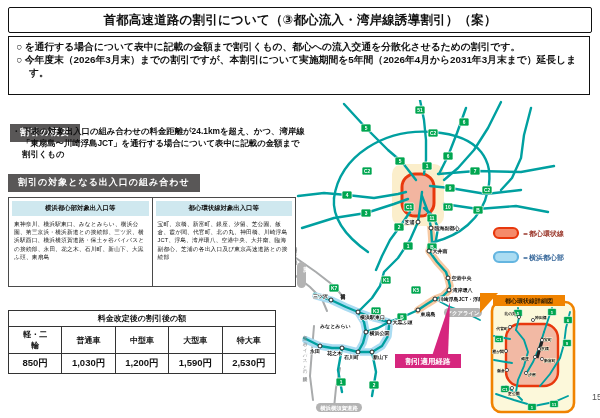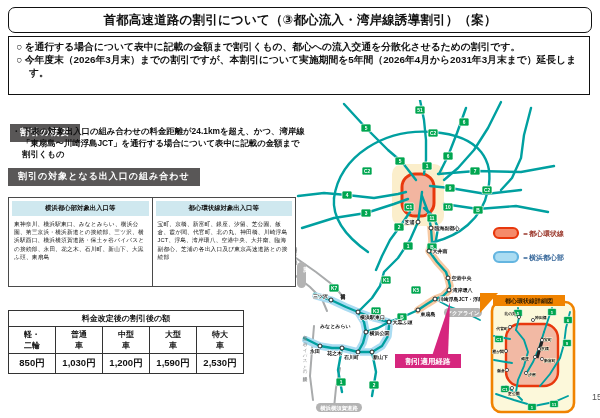--- a/index.html
+++ b/index.html
@@ -1,38 +1,38 @@
 <!DOCTYPE html>
 <html><head>
 <meta charset="utf-8">
 <style>
   html,body{margin:0;padding:0;background:#e8e8e8;}
   .page{position:relative;width:600px;height:418px;background:#fff;overflow:hidden;
         font-family:"Liberation Sans","DejaVu Sans",sans-serif;color:#111;}
   
   .title-box{position:absolute;left:8px;top:7px;width:582px;height:24px;border:1.6px solid #111;
-             border-radius:7px;display:flex;align-items:center;justify-content:center;
+             border-radius:2px;display:flex;align-items:center;justify-content:center;
              font-size:12.5px;font-weight:bold;letter-spacing:.2px;}
   .intro-box{position:absolute;left:8px;top:36px;width:582px;height:59px;border:1.6px solid #111;
              padding:3px 7px;box-sizing:border-box;font-size:9.8px;font-weight:600;line-height:13.2px;}
   .bullet{padding-left:13px;text-indent:-13px;}
   
   .badge-gray{position:absolute;background:#595757;color:#fff;font-size:9px;font-weight:bold;
               padding:2px 10px 3px 10px;letter-spacing:1px;}
   .ov-text{position:absolute;left:12px;top:126px;width:284px;font-size:8.4px;font-weight:600;
            line-height:11.6px;padding-left:10px;text-indent:-10px;}
   
   .combo{position:absolute;left:8px;top:197px;width:288px;height:90px;border:1.5px solid #4a4a4a;
          box-sizing:border-box;display:flex;}
   .combo-col{flex:1;display:flex;flex-direction:column;padding:3px;box-sizing:border-box;}
   .combo-col + .combo-col{border-left:1.5px solid #4a4a4a;}
   .combo-h{background:#cfe8ef;font-size:6.4px;font-weight:bold;text-align:center;padding:3px 2px;}
   .combo-b{font-size:5.7px;line-height:8.2px;padding:4px 2px 0 2px;letter-spacing:.2px;}
   
-  .fare{position:absolute;left:8px;top:310px;width:236px;border-collapse:collapse;border-radius:15px;}
+  .fare{position:absolute;left:8px;top:310px;width:268px;border-collapse:collapse;border-radius:15px;}
   .fare td{border:1.3px solid #333;text-align:center;}
   .fare .t{font-size:8px;font-weight:bold;padding:2px 0;}
   .fare .h{font-size:8px;font-weight:bold;padding:2px 12px;width:20%;}
   .fare .v{font-size:9.5px;font-weight:bold;padding:3px 0;}
   .pagenum{position:absolute;left:592px;top:392px;font-size:9px;color:#555;}
   
   svg{position:absolute;left:296px;top:100px;}
   svg text{font-family:inherit;}
   .road{fill:none;stroke:#00a0a0;stroke-width:2.4;stroke-linecap:round;stroke-linejoin:round;}
   .road-thin{fill:none;stroke:#00a0a0;stroke-width:1.7;stroke-linecap:round;}
@@ -62,21 +62,21 @@
   <div class="title-box">首都高速道路の割引について（③都心流入・湾岸線誘導割引）（案）</div>
 
   <div class="intro-box">
     <div class="bullet">○ を通行する場合について表中に記載の金額まで割引くもの、都心への流入交通を分散化させるための割引です。</div>
     <div class="bullet">○ 今年度末（2026年3月末）までの割引ですが、本割引について実施期間を5年間（2026年4月から2031年3月末まで）延長します。</div>
   </div>
 
   <div class="badge-gray" style="left:10px;top:124px;">割引の概要</div>
   <div class="ov-text">・ 下表の対象出入口の組み合わせの料金距離が24.1kmを超え、かつ、湾岸線「東扇島〜川崎浮島JCT」を通行する場合について表中に記載の金額まで割引くもの</div>
 
-  <div class="badge-gray" style="left:8px;top:168px;">割引の対象となる出入口の組み合わせ</div>
+  <div class="badge-gray" style="left:8px;top:174px;">割引の対象となる出入口の組み合わせ</div>
   <div class="combo">
     <div class="combo-col">
       <div class="combo-h">横浜都心部対象出入口等</div>
       <div class="combo-b">東神奈川、横浜駅東口、みなとみらい、横浜公園、第三京浜・横浜新道との接続部、三ツ沢、横浜駅西口、横浜横須賀道路・保土ヶ谷バイパスとの接続部、永田、花之木、石川町、新山下、大黒ふ頭、東扇島</div>
     </div>
     <div class="combo-col">
       <div class="combo-h">都心環状線対象出入口等</div>
       <div class="combo-b">宝町、京橋、新富町、銀座、汐留、芝公園、飯倉、霞が関、代官町、北の丸、神田橋、川崎浮島JCT、浮島、湾岸環八、空港中央、大井南、臨海副都心、芝浦の各出入口及び東京高速道路との接続部</div>
     </div>
   </div>

